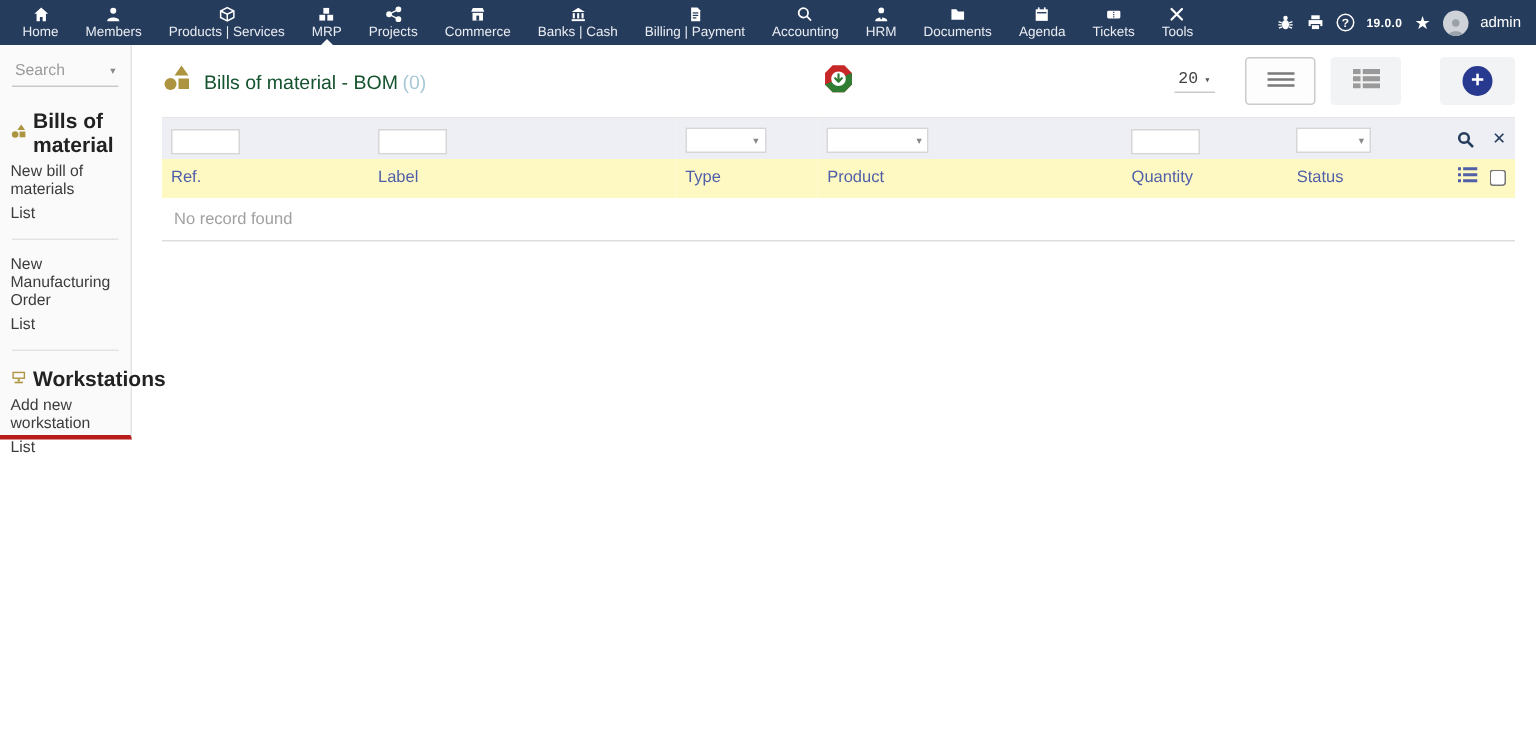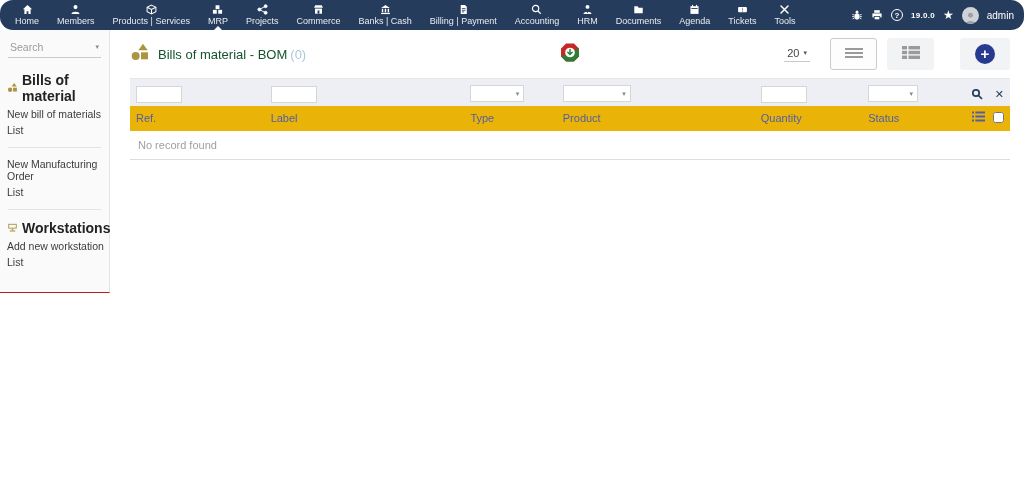--- a/index.html
+++ b/index.html
@@ -3,21 +3,21 @@
 <meta charset="utf-8">
 <style>
   * { box-sizing: border-box; margin: 0; padding: 0; }
   html,body { width:1024px; height:501px; overflow:hidden; }
   body { font-family: "Liberation Sans", "DejaVu Sans", sans-serif; background:#fff; }
   .app { width:1024px; height:501px; position:relative; background:#fff; }
 
   
   .topnav {
     height:30px; background:#263c5c; display:flex; align-items:stretch;
-    padding:0 10px 0 6px; position:relative;border-radius:13px;
+    padding:0 10px 0 6px; position:relative;
   }
   .nav-items { display:flex; align-items:stretch; }
   .nav-item {
     display:flex; flex-direction:column; align-items:center; justify-content:center;
     padding:2px 9px 2px; cursor:pointer; position:relative; gap:1px;
   }
   .nav-item .nav-icon { height:11px; display:flex; align-items:center; justify-content:center; }
   .nav-item .nav-icon svg { display:block; }
   .nav-label { font-size:9px; color:#e9ecf2; white-space:nowrap; line-height:10px; }
   .nav-item.active::after {
@@ -31,22 +31,22 @@
   .star { color:#fff; font-size:12px; line-height:12px; }
   .avatar {
     width:17px; height:17px; border-radius:50%; background:#cfd3d9; overflow:hidden;
     display:flex; align-items:flex-end; justify-content:center;
   }
   .username { color:#fff; font-size:10px; }
 
   
   .layout { display:flex; align-items:flex-start; }
   .sidebar {
-    width:110px; height:263px; background:#fafafa;
-    border-right:1px solid #e4e4e4; border-bottom:1px solid #b91c1c;
+    width:88px; height:263px; background:#fafafa;
+    border-right:1px solid #e4e4e4; border-bottom:3px solid #b91c1c;
     padding-top:9px; flex-shrink:0;
   }
   .search-box {
     margin:0 8px 12px 8px; border-bottom:1px solid #c9c9c9;
     display:flex; justify-content:space-between; align-items:center;
     padding:2px 2px 4px 2px; cursor:pointer;
   }
   .search-box .ph { color:#9a9a9a; font-size:10.5px; }
   .search-box .sb-caret { color:#8a8a8a; font-size:7px; }
   .side-section { padding:0 0 2px 0; }
@@ -62,21 +62,21 @@
   .side-divider { border:none; border-top:1px solid #e3e3e3; margin:7px 8px 8px 8px; }
 
   
   .main { flex:1; padding:5px 14px 0 20px; background:#fff; }
   .title-row { height:38px; display:flex; align-items:center; position:relative; margin-bottom:5px; }
   .page-title { font-size:13px; color:#14532d; margin-left:8px; white-space:nowrap; }
   .page-count { font-size:13px; color:#3b87a8; opacity:.45; margin-left:3px; }
   .center-badge { position:absolute; left:50%; transform:translateX(-50%); top:8px; cursor:pointer; }
   .title-controls { margin-left:auto; display:flex; align-items:center; }
   .pagesize { display:flex; align-items:center; gap:4px; border-bottom:1px solid #c9c9c9;
-    padding:1px 3px 2px 3px; cursor:pointer; margin-right:20px; }
+    padding:1px 3px 2px 3px; cursor:pointer; margin-right:20px;font-family:Liberation Mono, monospace; }
   .pagesize .ps-val { font-size:11px; color:#444; }
   .pagesize .ps-caret { font-size:7px; color:#555; }
   .view-btn {
     width:47px; height:32px; border-radius:3px; display:flex; align-items:center;
     justify-content:center; cursor:pointer; background:#f2f3f5; border:none; margin-right:10px;
   }
   .view-btn.selected { background:#fdfdfd; border:1px solid #cbcbcb; }
   .add-btn-wrap {
     width:50px; height:32px; border-radius:3px; background:#f2f3f5; display:flex;
     align-items:center; justify-content:center; margin-left:16px; cursor:pointer; border:none;
@@ -101,21 +101,21 @@
   }
   .fselect .fs-caret { color:#888; font-size:7px; }
   .fselect.w-type { width:54px; }
   .fselect.w-product { width:68px; }
   .fselect.w-status { width:50px; }
   td.filter-actions { text-align:right; white-space:nowrap; }
   .filter-actions .act { display:inline-flex; align-items:center; justify-content:center;
     margin-left:7px; cursor:pointer; vertical-align:middle; }
   .close-x { color:#263c5c; font-size:11px; font-weight:bold; line-height:11px; }
 
-  tr.header-row { background:#eab308; }
+  tr.header-row { background:#fef9c3; }
   tr.header-row th {
     font-size:11px; font-weight:normal; color:#505fa8; text-align:left;
     padding:5px 6px 7px 6px; white-space:nowrap; cursor:pointer;
   }
   tr.header-row th.col-actions { text-align:right; }
   .hdr-actions { display:flex; align-items:center; justify-content:flex-end; gap:8px; }
   .hdr-actions input[type=checkbox] { width:11px; height:11px; margin:0; cursor:pointer; }
 
   tr.empty-row td {
     background:#fff; color:#9b9b9b; font-size:11px; padding:8px 8px;

